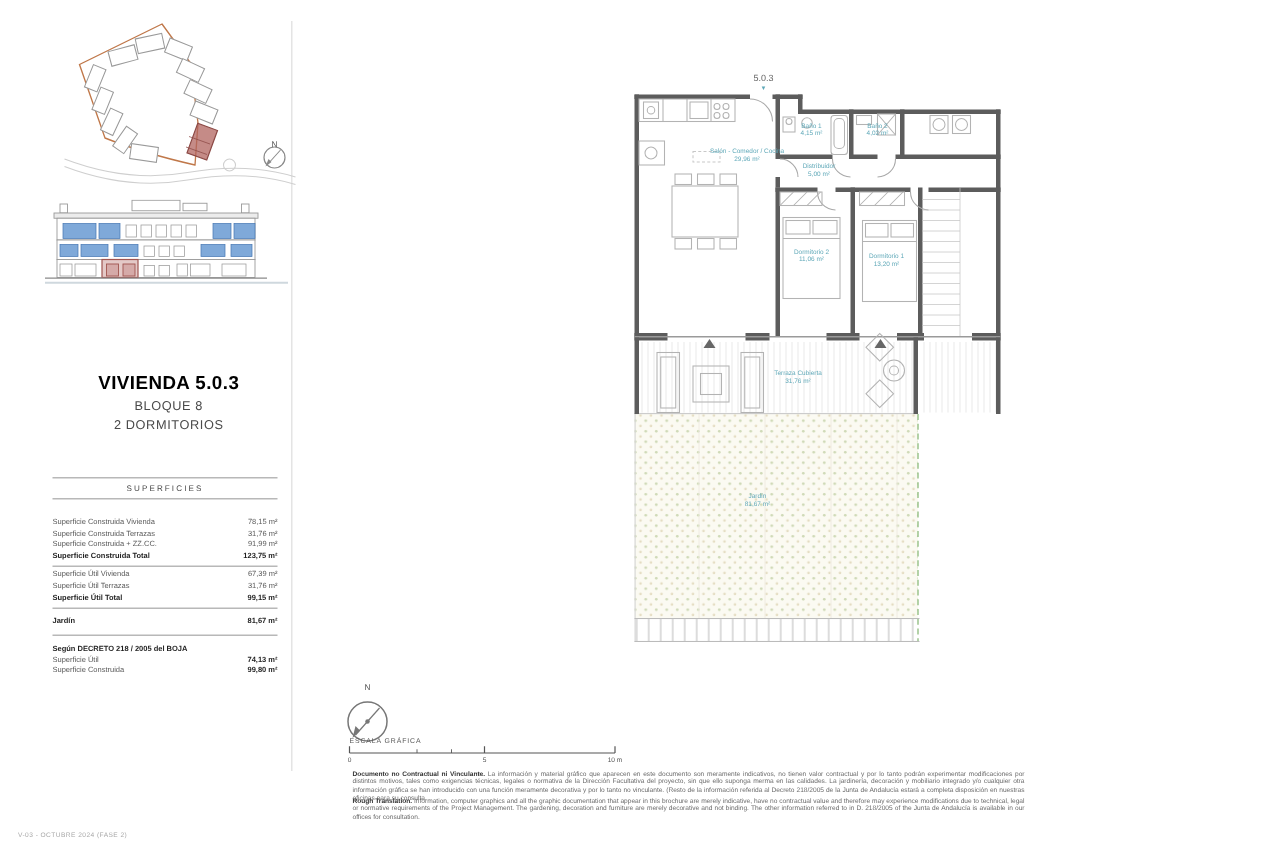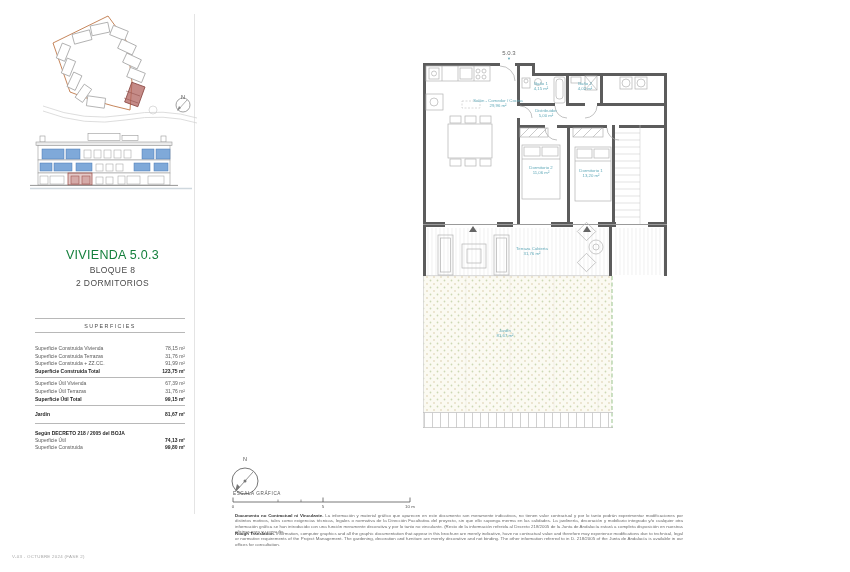--- a/index.html
+++ b/index.html
@@ -3,21 +3,21 @@
 <meta charset="utf-8">
 <style>
   html,body{margin:0;padding:0;background:#fff;}
   .page{position:relative;width:850px;height:572px;background:#fff;overflow:hidden;
         font-family:"Liberation Sans",sans-serif;color:#444;}
   .abs{position:absolute;}
   .vdivider{position:absolute;left:194px;top:14px;width:1px;height:500px;background:#e4e4e4;}
 
   
   .title-block{position:absolute;left:30px;top:248px;width:165px;text-align:center;}
-  .title-block h1{margin:0;font-size:12.5px;font-weight:normal;color:#15803d;letter-spacing:.3px;}
+  .title-block h1{margin:0;font-size:12.5px;font-weight:bold;color:#000000;letter-spacing:.3px;}
   .title-block .sub{margin-top:3px;font-size:8.5px;color:#4a4a4a;letter-spacing:.4px;}
 
   
   .sup-table{position:absolute;left:35px;top:318px;width:150px;font-size:5px;color:#5a5a5a;}
   .sup-table .rule{height:1px;background:#b8b8b8;}
   .sup-header{text-align:center;font-size:5.4px;letter-spacing:1.4px;color:#4a4a4a;margin:3px 0 2px;line-height:8px;}
   .srow{display:flex;justify-content:space-between;line-height:7.6px;}
   .srow .v{text-align:right;}
   .srow.bold, .bold{font-weight:bold;color:#1f1f1f;}
   .g1{margin-top:12px;}

